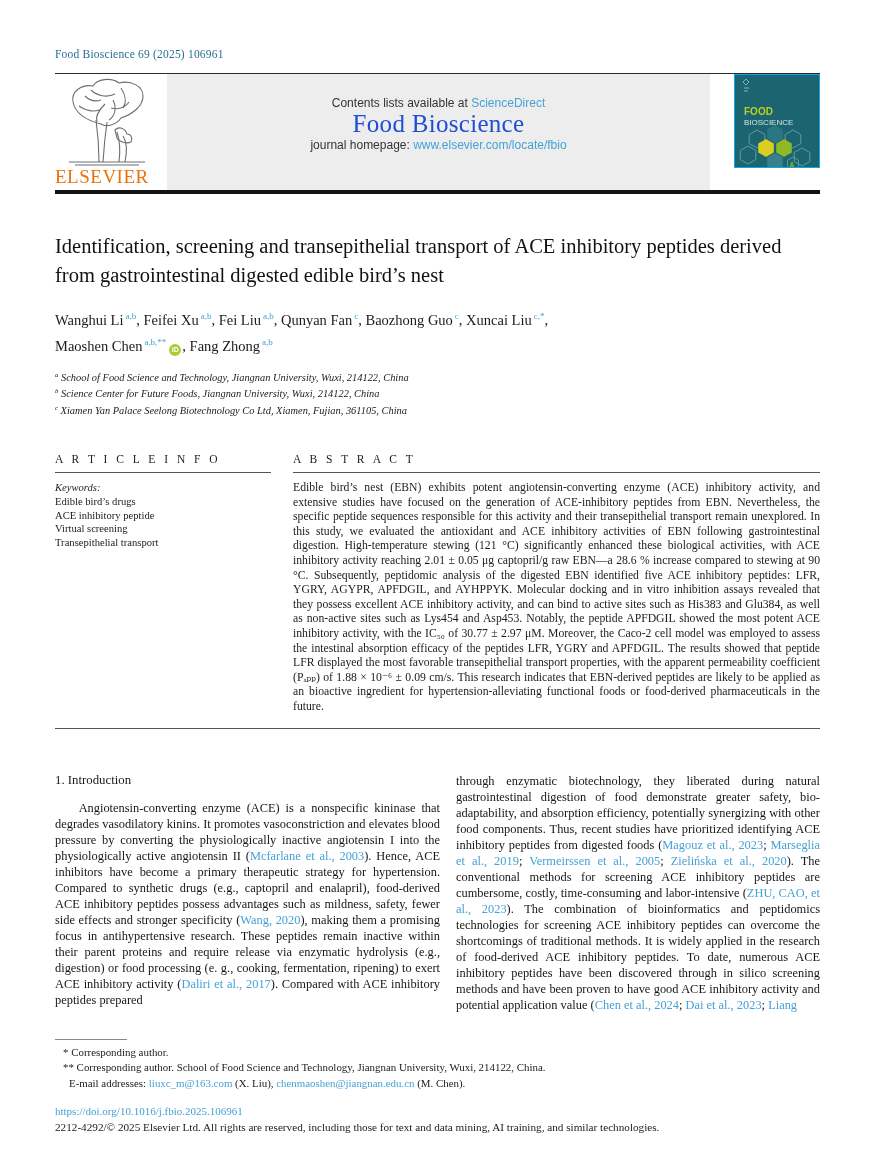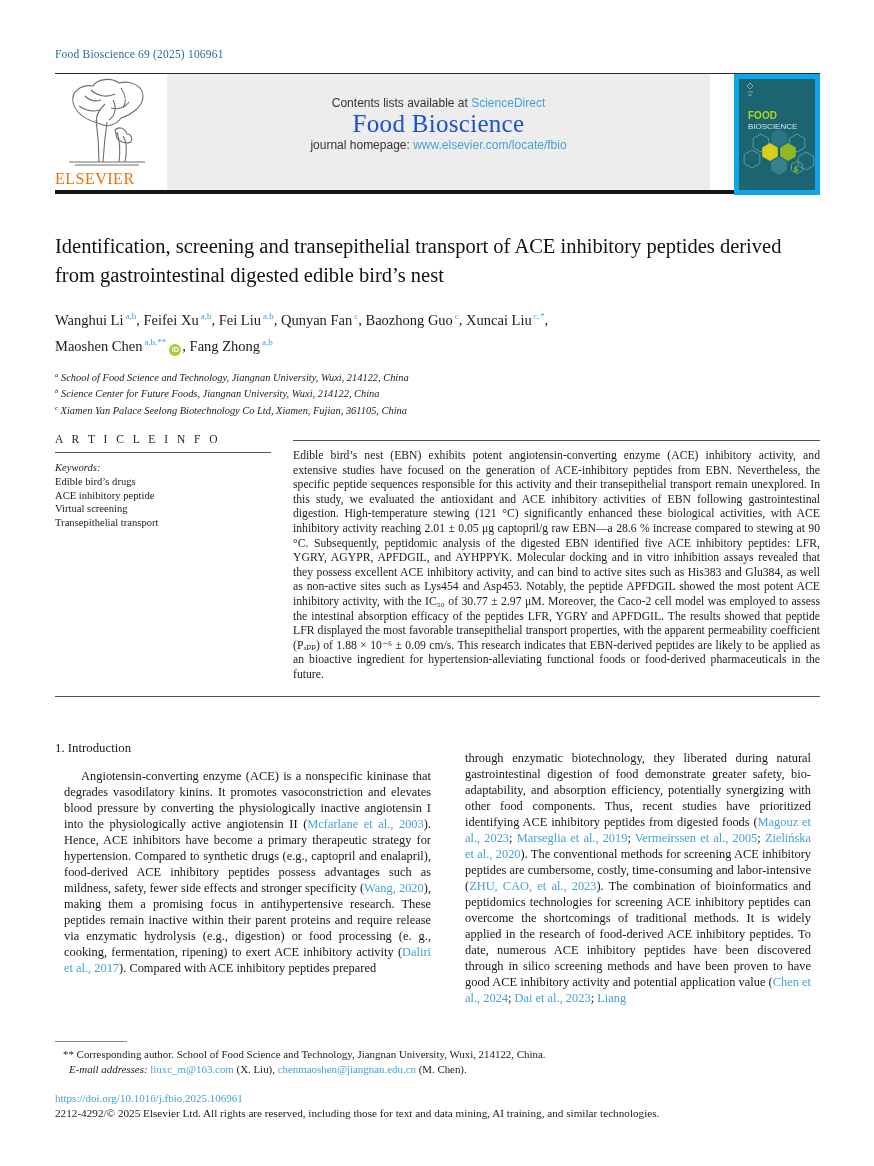--- a/index.html
+++ b/index.html
@@ -18,77 +18,77 @@
     text-align:left;
     font-size:11.5px;
     color:#276f94;
     letter-spacing:.2px;
   }
   .topline{border-top:1.5px solid #2b2b2b;margin-top:13px;}
   .banner{display:flex;align-items:stretch;height:116px;}
   .logo-box{width:112px;position:relative;background:#fff;padding-top:2px;box-sizing:border-box;}
   .elsevier-text{
     font-family:"Liberation Serif","DejaVu Serif",serif;
-    color:#e8730d;font-size:16px;letter-spacing:.5px;
+    color:#e8730d;font-size:19px;letter-spacing:.5px;
     position:absolute;bottom:2px;left:0;
   }
   .banner-center{
     flex:1;background:#ededed;
     display:flex;flex-direction:column;
     text-align:center;padding:22px 8px;box-sizing:border-box;
     margin-right:24px;
   }
   .contents-line,.homepage-line{
     font-family:"Liberation Sans","DejaVu Sans",sans-serif;
     font-size:12px;color:#333;
   }
   .journal-name{
     font-size:25px;color:#1d4ed8;letter-spacing:.3px;
   }
   .cover{
-    width:86px;height:121px;background:#15803d;
-    border:5px solid #0ea5e9;box-sizing:border-box;position:relative;overflow:hidden;
+    width:86px;height:94px;background:#15803d;
+    border:1px solid #0ea5e9;box-sizing:border-box;position:relative;overflow:hidden;
   }
   .black-bar{height:4px;background:#131313;}
   .title{
     font-weight:normal;
     font-size:20.5px;line-height:29px;
     margin:38px 0 0 0;color:#111;
   }
   .authors{font-size:14.5px;line-height:22px;margin-top:15px;}
   .link{color:#45a1d6;}
   .sup{vertical-align:super;font-size:.62em;margin-left:2px;}
-  .it{font-style:italic;}
+  .it{}
   .orcid-badge{
     display:inline-block;width:12px;height:12px;border-radius:50%;
     background:#a6ce39;color:#fff;
     font-family:"Liberation Sans","DejaVu Sans",sans-serif;
     font-size:7px;font-weight:bold;text-align:center;line-height:12px;
     margin:0 1px 0 3px;vertical-align:-1px;
   }
   .affiliations{margin-top:11px;font-size:10.4px;font-style:italic;line-height:13px;color:#222;}
   .aff-sup{vertical-align:super;font-size:.65em;}
-  .info-abstract{display:flex;margin-top:16px;}
+  .info-abstract{display:flex;margin-top:36px;}
   .info-col{width:216px;margin-right:22px;flex-shrink:0;}
   .abs-col{flex:1;}
   .sec-heading{font-size:11.5px;letter-spacing:3px;color:#222;}
   .rule{border-top:1px solid #555;margin-top:7px;}
   .kw-label{font-style:italic;font-size:10.6px;margin-top:8px;line-height:14px;}
   .kw{font-size:10.6px;line-height:13.6px;}
   .abs-text{
     margin:8px 0 0 0;font-size:11.7px;line-height:14.6px;
     text-align:justify;color:#1c1c1c;
   }
   .full-rule{border-top:1px solid #555;margin-top:13px;}
   .intro-columns{display:flex;margin-top:44px;}
   .col-left{width:385px;margin-right:16px;flex-shrink:0;}
   .col-right{flex:1;}
   .intro-heading{font-weight:normal;font-size:12.8px;margin-bottom:12px;}
   .body-par{
-    margin:9px;font-size:12.4px;line-height:16px;text-align:justify;color:#161616;
+    margin:0;font-size:12.4px;line-height:16px;text-align:justify;color:#161616;
   }
   .indent > span:first-child::before{content:"\00a0\00a0\00a0\00a0";}
   .footnote-rule{border-top:1px solid #888;width:72px;margin-top:26px;}
   .footnotes{margin-top:5px;font-size:10.9px;line-height:15.5px;}
   .footnotes .fn{padding-left:8px;}
   .doi{font-size:11px;margin-top:14px;}
   .meta-line{font-size:11.2px;margin-top:3.5px;color:#1a1a1a;}
   svg{display:block;}
 </style>
 </head>
@@ -164,40 +164,42 @@
     <div class="info-col">
       <div class="sec-heading">A R T I C L E  I N F O</div>
       <div class="rule"></div>
       <div class="kw-label">Keywords:</div>
       <div class="kw">Edible bird’s drugs</div>
       <div class="kw">ACE inhibitory peptide</div>
       <div class="kw">Virtual screening</div>
       <div class="kw">Transepithelial transport</div>
     </div>
     <div class="abs-col">
+      <div class="sec-heading">A B S T R A C T</div>
       <div class="rule"></div>
       <p class="abs-text">Edible bird’s nest (EBN) exhibits potent angiotensin-converting enzyme (ACE) inhibitory activity, and extensive studies have focused on the generation of ACE-inhibitory peptides from EBN. Nevertheless, the specific peptide sequences responsible for this activity and their transepithelial transport remain unexplored. In this study, we evaluated the antioxidant and ACE inhibitory activities of EBN following gastrointestinal digestion. High-temperature stewing (121 °C) significantly enhanced these biological activities, with ACE inhibitory activity reaching 2.01 ± 0.05 μg captopril/g raw EBN—a 28.6 % increase compared to stewing at 90 °C. Subsequently, peptidomic analysis of the digested EBN identified five ACE inhibitory peptides: LFR, YGRY, AGYPR, APFDGIL, and AYHPPYK. Molecular docking and in vitro inhibition assays revealed that they possess excellent ACE inhibitory activity, and can bind to active sites such as His383 and Glu384, as well as non-active sites such as Lys454 and Asp453. Notably, the peptide APFDGIL showed the most potent ACE inhibitory activity, with the IC₅₀ of 30.77 ± 2.97 μM. Moreover, the Caco-2 cell model was employed to assess the intestinal absorption efficacy of the peptides LFR, YGRY and APFDGIL. The results showed that peptide LFR displayed the most favorable transepithelial transport properties, with the apparent permeability coefficient (Pₐₚₚ) of 1.88 × 10⁻⁶ ± 0.09 cm/s. This research indicates that EBN-derived peptides are likely to be applied as an bioactive ingredient for hypertension-alleviating functional foods or food-derived pharmaceuticals in the future.</p>
     </div>
   </div>
 
   <div class="full-rule"></div>
 
   <div class="intro-columns">
     <div class="col-left">
       <div class="intro-heading">1.  Introduction</div>
       <p class="body-par indent"><span>Angiotensin-converting enzyme (ACE) is a nonspecific kininase that degrades vasodilatory kinins. It promotes vasoconstriction and elevates blood pressure by converting the physiologically inactive angiotensin I into the physiologically active angiotensin II (</span><span class="link">Mcfarlane et al., 2003</span><span>). Hence, ACE inhibitors have become a primary therapeutic strategy for hypertension. Compared to synthetic drugs (e.g., captopril and enalapril), food-derived ACE inhibitory peptides possess advantages such as mildness, safety, fewer side effects and stronger specificity (</span><span class="link">Wang, 2020</span><span>), making them a promising focus in antihypertensive research. These peptides remain inactive within their parent proteins and require release via enzymatic hydrolysis (e.g., digestion) or food processing (e. g., cooking, fermentation, ripening) to exert ACE inhibitory activity (</span><span class="link">Daliri et al., 2017</span><span>). Compared with ACE inhibitory peptides prepared</span></p>
     </div>
     <div class="col-right">
       <p class="body-par"><span>through enzymatic biotechnology, they liberated during natural gastrointestinal digestion of food demonstrate greater safety, bio-adaptability, and absorption efficiency, potentially synergizing with other food components. Thus, recent studies have prioritized identifying ACE inhibitory peptides from digested foods (</span><span class="link">Magouz et al., 2023</span><span>; </span><span class="link">Marseglia et al., 2019</span><span>; </span><span class="link">Vermeirssen et al., 2005</span><span>; </span><span class="link">Zielińska et al., 2020</span><span>). The conventional methods for screening ACE inhibitory peptides are cumbersome, costly, time-consuming and labor-intensive (</span><span class="link">ZHU, CAO, et al., 2023</span><span>). The combination of bioinformatics and peptidomics technologies for screening ACE inhibitory peptides can overcome the shortcomings of traditional methods. It is widely applied in the research of food-derived ACE inhibitory peptides. To date, numerous ACE inhibitory peptides have been discovered through in silico screening methods and have been proven to have good ACE inhibitory activity and potential application value (</span><span class="link">Chen et al., 2024</span><span>; </span><span class="link">Dai et al., 2023</span><span>; </span><span class="link">Liang</span></p>
     </div>
   </div>
 
   <div class="footnote-rule"></div>
 
   <div class="footnotes">
+    <div class="fn">*  Corresponding author.</div>
     <div class="fn">**  Corresponding author. School of Food Science and Technology, Jiangnan University, Wuxi, 214122, China.</div>
     <div class="fn" style="padding-left:14px;"><span class="it">E-mail addresses: </span><span class="link">liuxc_m@163.com</span><span> (X. Liu), </span><span class="link">chenmaoshen@jiangnan.edu.cn</span><span> (M. Chen).</span></div>
   </div>
 
   <div class="doi link">https://doi.org/10.1016/j.fbio.2025.106961</div>
   <div class="meta-line">2212-4292/© 2025 Elsevier Ltd. All rights are reserved, including those for text and data mining, AI training, and similar technologies.</div>
 
 </div>
 
 </body></html>

